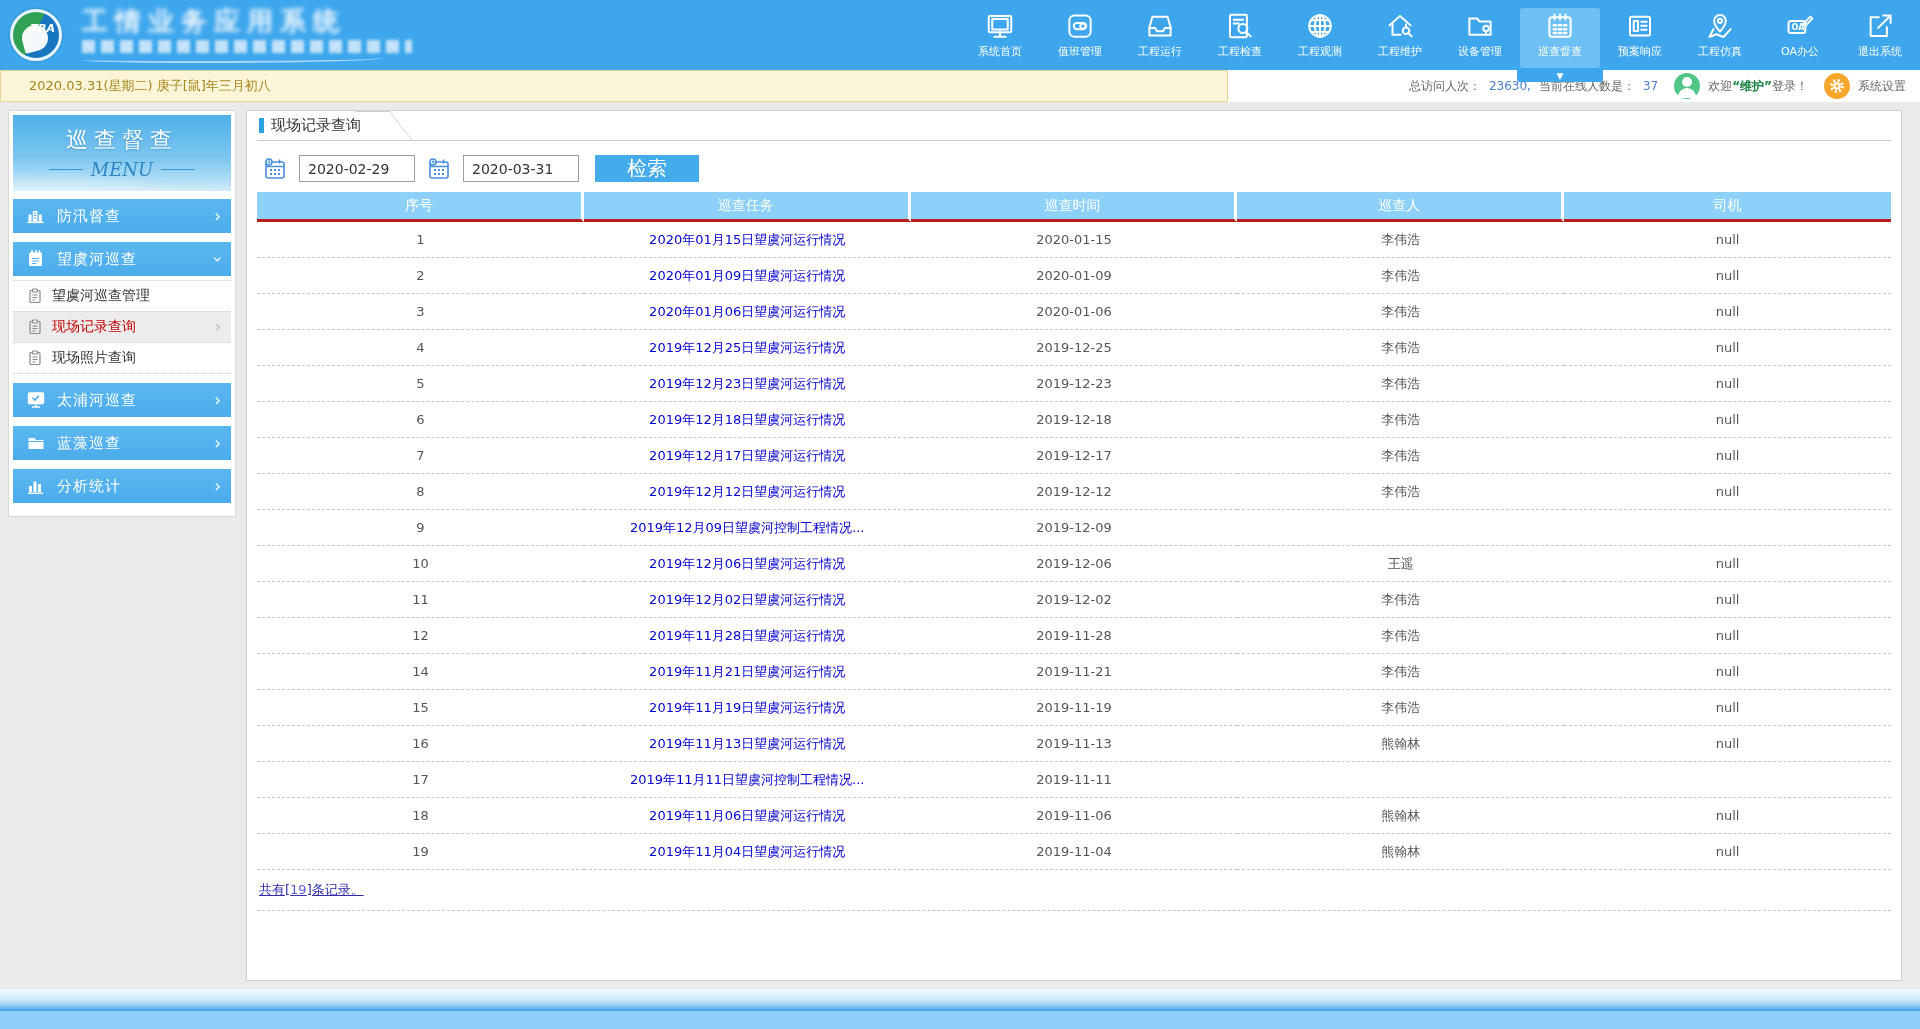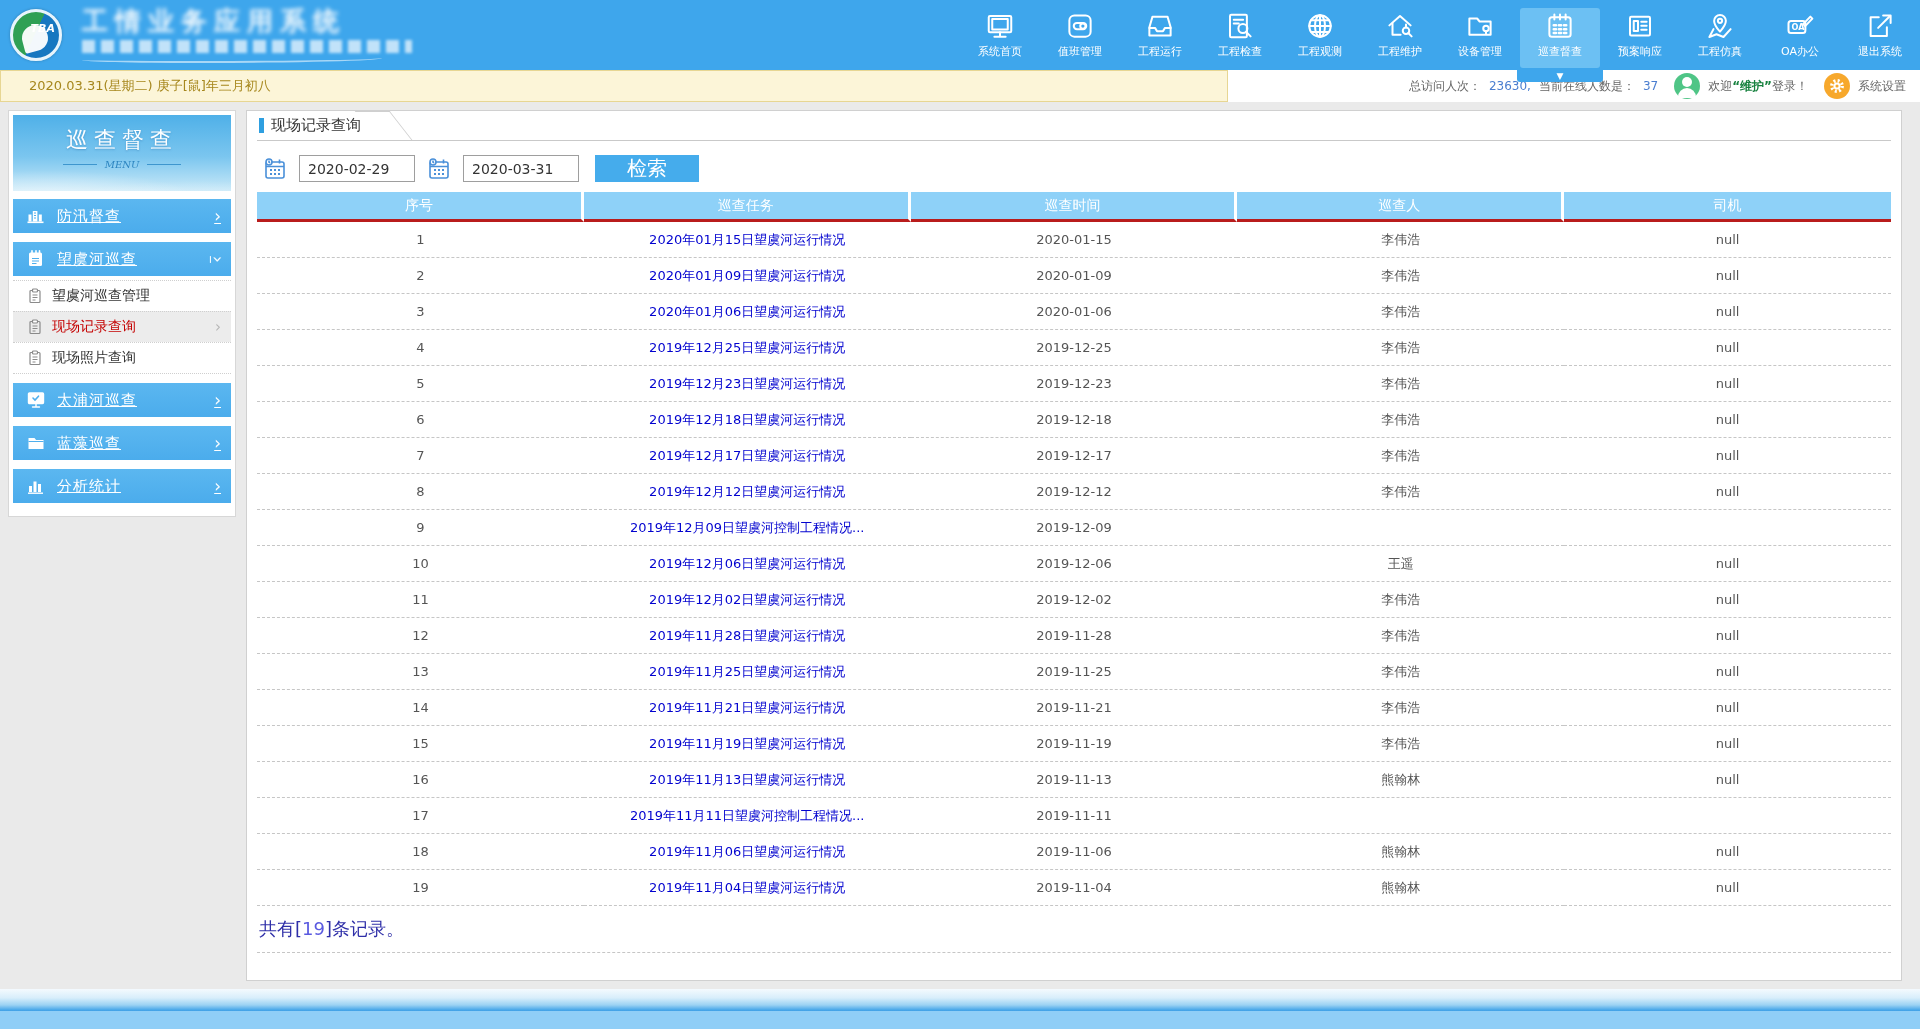--- a/index.html
+++ b/index.html
@@ -61,27 +61,27 @@
   
   .sidebar { width:228px; background:#fff; border:1px solid #D7D7D7; padding:4px;
     align-self:flex-start; }
   .side-header { height:76px; position:relative; overflow:hidden; margin-bottom:8px;
     background:
       radial-gradient(120% 70% at 15% 115%, rgba(255,255,255,.65) 0%, rgba(255,255,255,0) 60%),
       radial-gradient(140% 80% at 85% 130%, rgba(255,255,255,.55) 0%, rgba(255,255,255,0) 55%),
       linear-gradient(180deg,#4FB0E8 0%,#7BC6EF 55%,#C9E9F8 100%); }
   .side-title { text-align:center; color:#FDFEFF; font-size:22px; letter-spacing:6px;
     padding-top:10px; text-shadow:0 1px 2px rgba(30,100,160,.4); }
-  .side-menuword { text-align:center; color:#2E86C1; font-size:10px; font-style:italic;
+  .side-menuword { text-align:center; color:#2E86C1; font-size:18px; font-style:italic;
     font-family:"DejaVu Serif","Liberation Serif",serif; margin-top:4px;
     display:flex; align-items:center; justify-content:center; gap:8px; }
   .side-menuword::before,.side-menuword::after { content:""; width:34px; height:1px; background:#3E96CE; }
 
   .side-group { height:34px; background:linear-gradient(180deg,#5BB7F0,#4BACEC); color:#fff;
-    display:flex; align-items:center; padding:0 10px 0 12px; margin-bottom:9px; cursor:pointer;text-decoration:underline; }
+    display:flex; align-items:center; padding:0 10px 0 12px; margin-bottom:9px; cursor:pointer; }
   .side-group .g-icon { width:22px; height:22px; margin-right:10px; display:flex;
     align-items:center; justify-content:center; }
   .side-group .g-icon svg { width:20px; height:20px; }
   .side-group .g-label { flex:1; font-size:15px; letter-spacing:1px; }
   .side-group .g-chev { font-size:17px; color:rgba(255,255,255,.95); line-height:1; }
   .side-group .g-chev.down { transform:rotate(90deg); }
 
   .side-sub { margin:-5px 0 9px 0; border-bottom:1px dotted #CFCFCF; }
   .side-sub-item { height:31px; display:flex; align-items:center; padding:0 10px 0 14px;
     font-size:14px; color:#333; background:#fff; border-top:1px dotted #CFCFCF; cursor:pointer; }
@@ -113,21 +113,21 @@
   table.records th { background:#8ED1F8; color:#fff; font-weight:normal; font-size:14px;
     height:30px; border-right:3px solid #fff; border-bottom:3px solid #b91c1c; }
   table.records th:last-child { border-right:none; }
   table.records td { height:36px; text-align:center; font-size:13px;
     border-bottom:1px dashed #C6C6C6; color:#555; }
   td .tasklink { color:#0202CF; text-decoration:none; cursor:pointer; }
   td.c-no { color:#3A3A3A; }
   td.c-time { color:#707070; }
   td.c-person, td.c-driver { color:#0202CF; }
 
-  .summary { padding:11px 2px; border-bottom:1px dashed #C6C6C6; font-size:18px; color:#2F2FA8; }
+  .summary { padding:11px 2px; border-bottom:1px dashed #C6C6C6; font-size:13px; color:#2F2FA8;text-decoration:underline; }
   .summary .cnt { color:#5A5AE0; }
 
   
   .footerbar { height:40px;
     background:linear-gradient(180deg,#F4FAFE 0%,#D8EEFB 22%,#9CD2F3 40%,#4BA8E9 52%,#3FA0E6 55%,#8FCEF7 56%,#8FCEF7 100%); }
 </style>
 </head>
 <body>
 
 <div class="header">
@@ -510,27 +510,20 @@
             <td class="c-driver">null</td>
           </tr>
           <tr>
             <td class="c-no">12</td>
             <td class="c-task"><a class="tasklink">2019年11月28日望虞河运行情况</a></td>
             <td class="c-time">2019-11-28</td>
             <td class="c-person">李伟浩</td>
             <td class="c-driver">null</td>
           </tr>
           <tr>
-            <td class="c-no">13</td>
-            <td class="c-task"><a class="tasklink">2019年11月25日望虞河运行情况</a></td>
-            <td class="c-time">2019-11-25</td>
-            <td class="c-person">李伟浩</td>
-            <td class="c-driver">null</td>
-          </tr>
-          <tr>
             <td class="c-no">14</td>
             <td class="c-task"><a class="tasklink">2019年11月21日望虞河运行情况</a></td>
             <td class="c-time">2019-11-21</td>
             <td class="c-person">李伟浩</td>
             <td class="c-driver">null</td>
           </tr>
           <tr>
             <td class="c-no">15</td>
             <td class="c-task"><a class="tasklink">2019年11月19日望虞河运行情况</a></td>
             <td class="c-time">2019-11-19</td>

